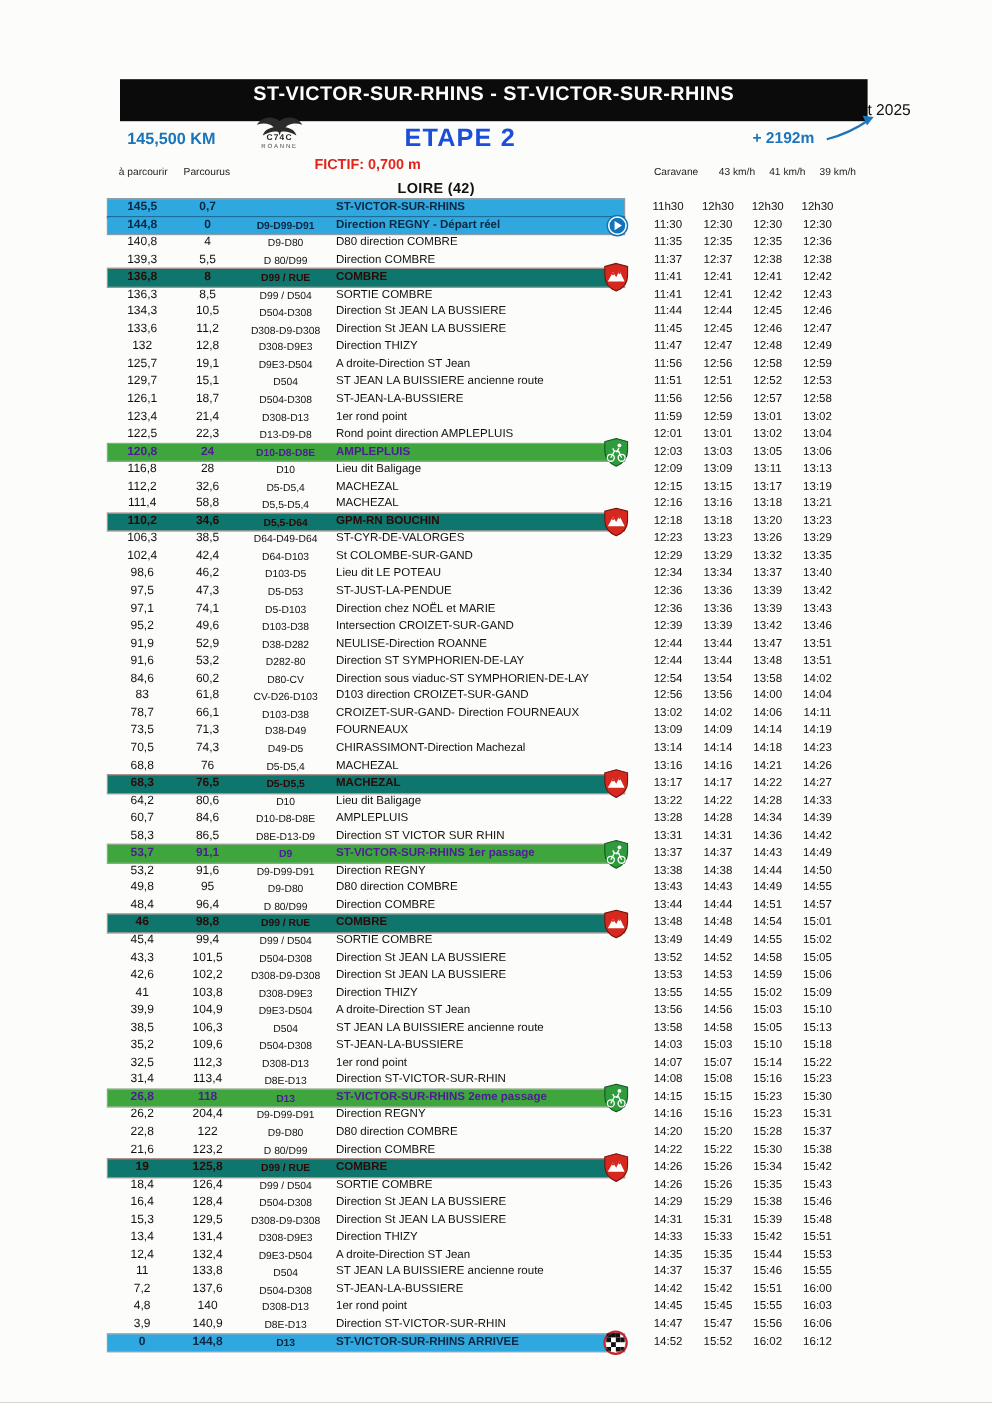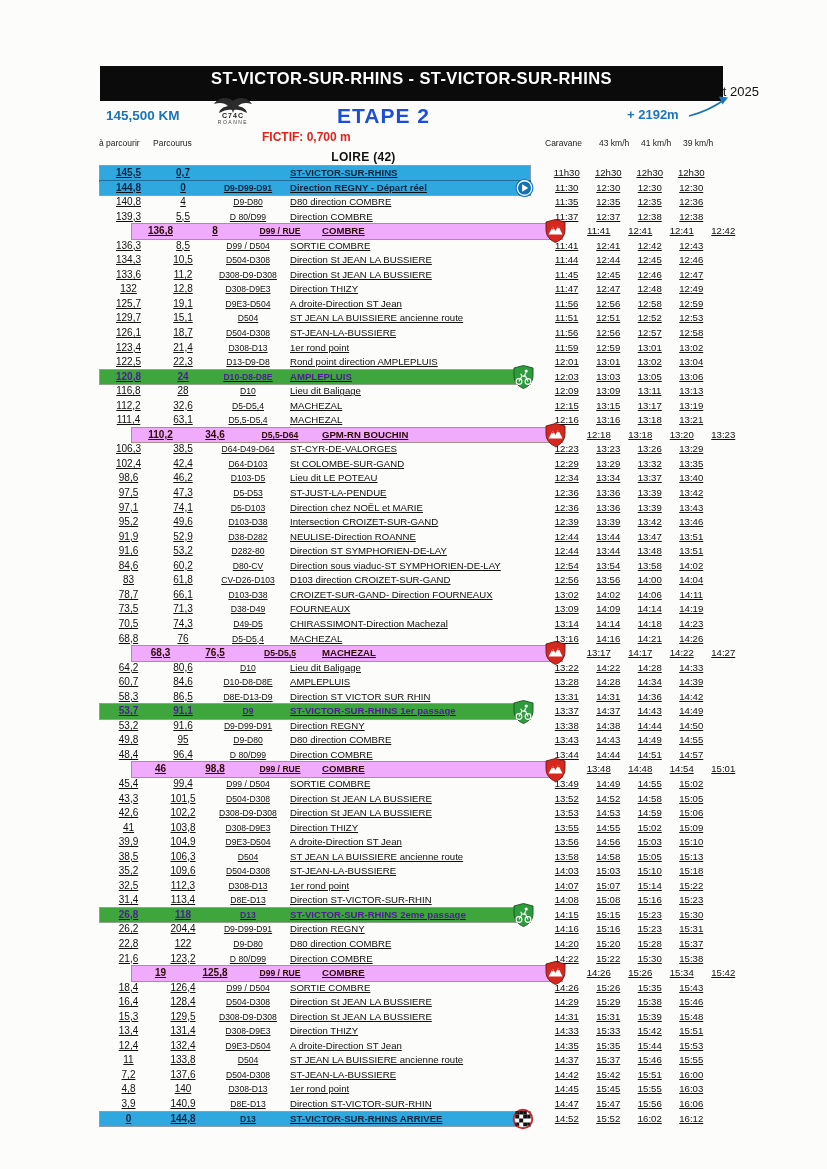--- a/index.html
+++ b/index.html
@@ -31,32 +31,32 @@
   .arrow { position:absolute; left:686px; top:2px; }
   .collabel { position:absolute; top:46px; font-size:8.5px; color:#222; }
   .lab-togo { left:99px; }
   .lab-done { left:153px; }
   .lab-car  { left:545px; }
   .lab-s0   { left:599px; }
   .lab-s1   { left:641px; }
   .lab-s2   { left:683px; }
   .dept { position:absolute; top:150px; left:0; right:100px; text-align:center; font-size:12px; font-weight:600; letter-spacing:0.3px; }
   
-  .table { position:absolute; top:166px; left:100px; width:612px;text-decoration:underline; }
+  .table { position:absolute; top:166px; left:90px; width:612px; }
   .row { display:flex; height:14.56px; line-height:14.56px; align-items:stretch; }
   .left { display:flex; width:430px; }
   .right { display:flex; width:182px; padding-left:16px; box-sizing:border-box; }
   .c1 { width:57px; text-align:center; font-size:10px; }
   .c2 { width:52px; text-align:center; font-size:10px; }
   .c3 { width:78px; text-align:center; font-size:8.6px; }
   .c4 { width:243px; text-align:left; font-size:9.6px; padding-left:3px; box-sizing:border-box;
         position:relative; white-space:nowrap; }
   .ct { width:41.5px; text-align:center; font-size:9.6px; }
   .row.blue  .left { background:#2fa8e0; color:#0d2742; font-weight:700; outline:0.5px solid rgba(10,40,70,0.45); }
-  .row.climb .left { background:#f0abfc; color:#2c0906; font-weight:700; outline:0.5px solid rgba(80,10,5,0.45);margin-left:32px; }
+  .row.climb .left { background:#0f766e; color:#2c0906; font-weight:700; outline:0.5px solid rgba(80,10,5,0.45); }
   .row.sprint .left { background:#3fa63e; color:#4c1d95; font-weight:700; outline:0.5px solid rgba(10,60,10,0.45); }
   .icon { position:absolute; right:-4px; top:50%; transform:translateY(-50%); z-index:4; line-height:0; }
   .icon svg { display:block; }
 </style>
 </head>
 <body>
 
 <div class="page">
 
   <div class="topline">
@@ -357,21 +357,21 @@
         <div class="right">
           <div class="ct">12:15</div>
           <div class="ct">13:15</div>
           <div class="ct">13:17</div>
           <div class="ct">13:19</div>
         </div>
       </div>
       <div class="row">
         <div class="left">
           <div class="c1">111,4</div>
-          <div class="c2">63,1</div>
+          <div class="c2">58,8</div>
           <div class="c3">D5,5-D5,4</div>
           <div class="c4">MACHEZAL</div>
         </div>
         <div class="right">
           <div class="ct">12:16</div>
           <div class="ct">13:16</div>
           <div class="ct">13:18</div>
           <div class="ct">13:21</div>
         </div>
       </div>

